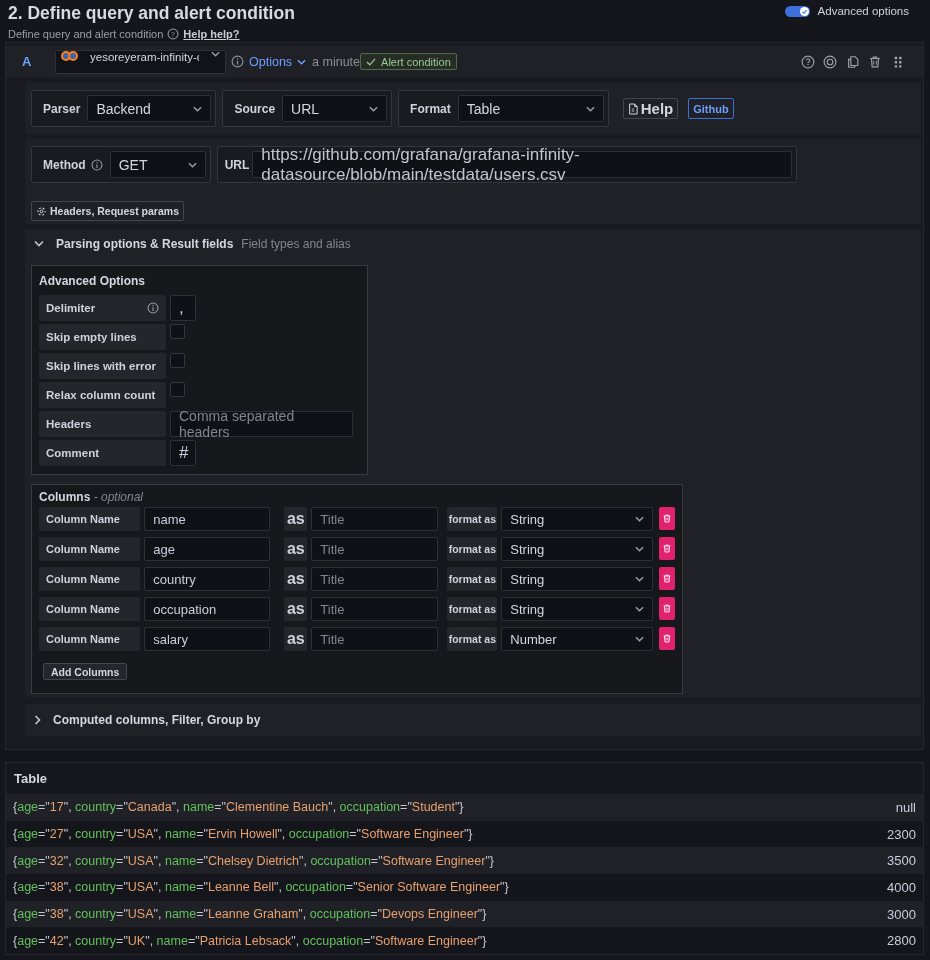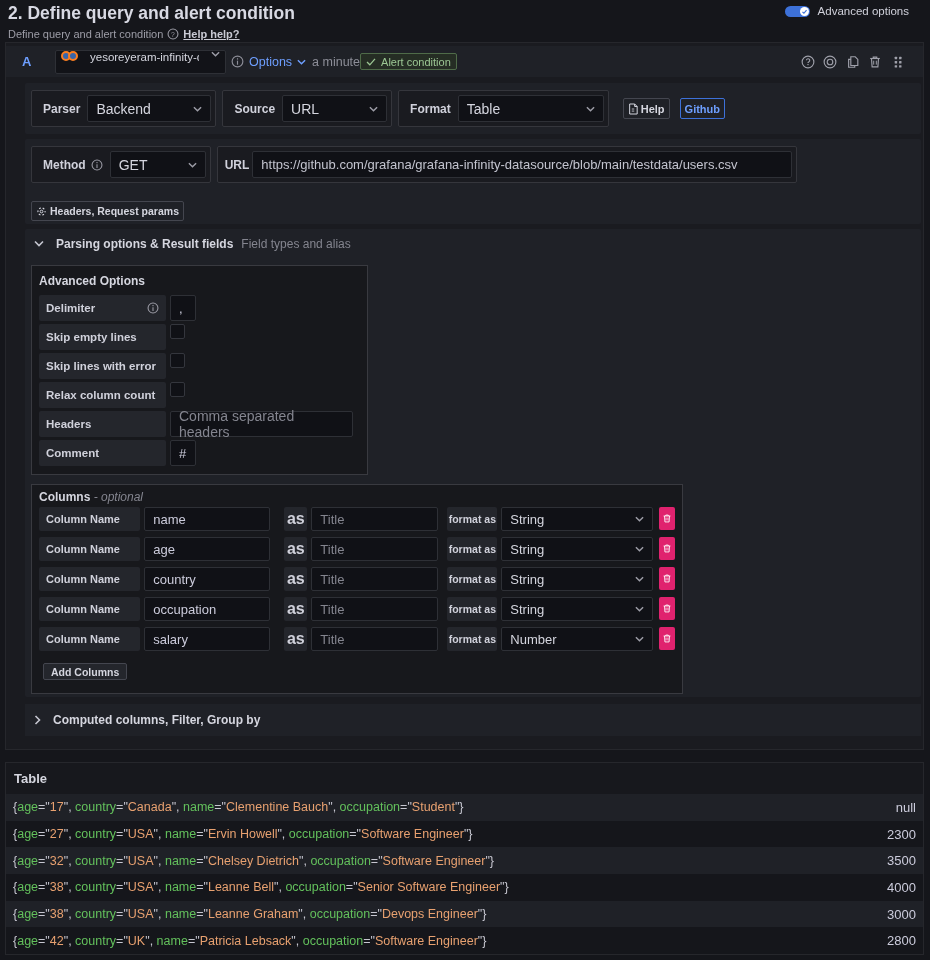--- a/index.html
+++ b/index.html
@@ -23,22 +23,22 @@
 .qbadge { margin-left:0; height:17px; padding:0 5px; border:1px solid #4f6b49; border-radius:2px; background:#252d24; color:#9cc794; font-size:11px; display:flex; align-items:center; gap:5px; }
 .qicons { margin-left:auto; display:flex; align-items:center; gap:8.5px; padding-right:10.5px; }
 .qicons svg { display:block; }
 
 .qbody { padding:6px 4px 13px 19px; }
 .erow { background:#1f2127; border-radius:2px; width:896px; padding:7px 6px; display:flex; align-items:flex-start; }
 .erow + .erow { margin-top:5px; }
 .fgroup { border:1px solid #35363c; border-radius:2px; padding:4px; display:flex; align-items:center; margin-right:6px; height:37px; background:#1a1b20; }
 .flabel { font-size:12px; font-weight:bold; color:#d0d1db; padding:0 7px; display:flex; align-items:center; gap:5px; white-space:nowrap; }
 .fselect { height:27px; background:#101116; border:1px solid #2e3036; border-radius:2px; display:flex; align-items:center; padding:0 8px; font-size:14px; color:#d5d6df; justify-content:space-between; }
-.finput { height:27px; background:#101116; border:1px solid #2e3036; border-radius:2px; display:flex; align-items:center; padding:0 8px; font-size:13px; color:#ccccdc; }
-.btn-sec { height:21px; border:1px solid #44464f; border-radius:2px; background:transparent; color:#d5d6df; font-size:11px; font-weight:bold; display:flex; align-items:center; gap:3px; padding:0 4px; white-space:nowrap; }
+.finput { height:27px; background:#101116; border:1px solid #2e3036; border-radius:2px; display:flex; align-items:center; padding:0 8px; font-size:17px; color:#ccccdc; }
+.btn-sec { height:21px; border:1px solid #44464f; border-radius:2px; background:transparent; color:#d5d6df; font-size:15px; font-weight:bold; display:flex; align-items:center; gap:3px; padding:0 4px; white-space:nowrap; }
 .btn-github { height:21px; border:1px solid #3d71d9; border-radius:2px; color:#6e9fff; font-size:11px; font-weight:bold; display:flex; align-items:center; padding:0 4px; }
 .sechead { width:896px; height:29px; padding:0 0 0 9px; display:flex; align-items:center; }
 .sechead .st { font-size:12px; font-weight:bold; color:#d5d6df; margin-left:12px; }
 .sechead .sd { font-size:12px; color:#84858f; margin-left:8px; }
 .optbox { border:1px solid #393a40; margin-left:6px; padding:9px 7px 7px 7px; background:#17181c; }
 .optbox .obt { font-size:12px; font-weight:bold; color:#d5d6df; margin-bottom:8px; line-height:12px; height:12px; }
 .chip { background:#24262c; border-radius:2px; height:26px; display:flex; align-items:center; font-size:11.5px; font-weight:bold; color:#d0d1db; padding:0 7px; margin-right:4px; white-space:nowrap; }
 .orow { display:flex; margin-bottom:3px; }
 .secblock { margin-top:5px; width:896px; background:#1f2127; border-radius:2px; padding-bottom:3px; }
 .checkbox { width:15px; height:15px; border:1px solid #34363d; border-radius:2px; background:#101116; }

